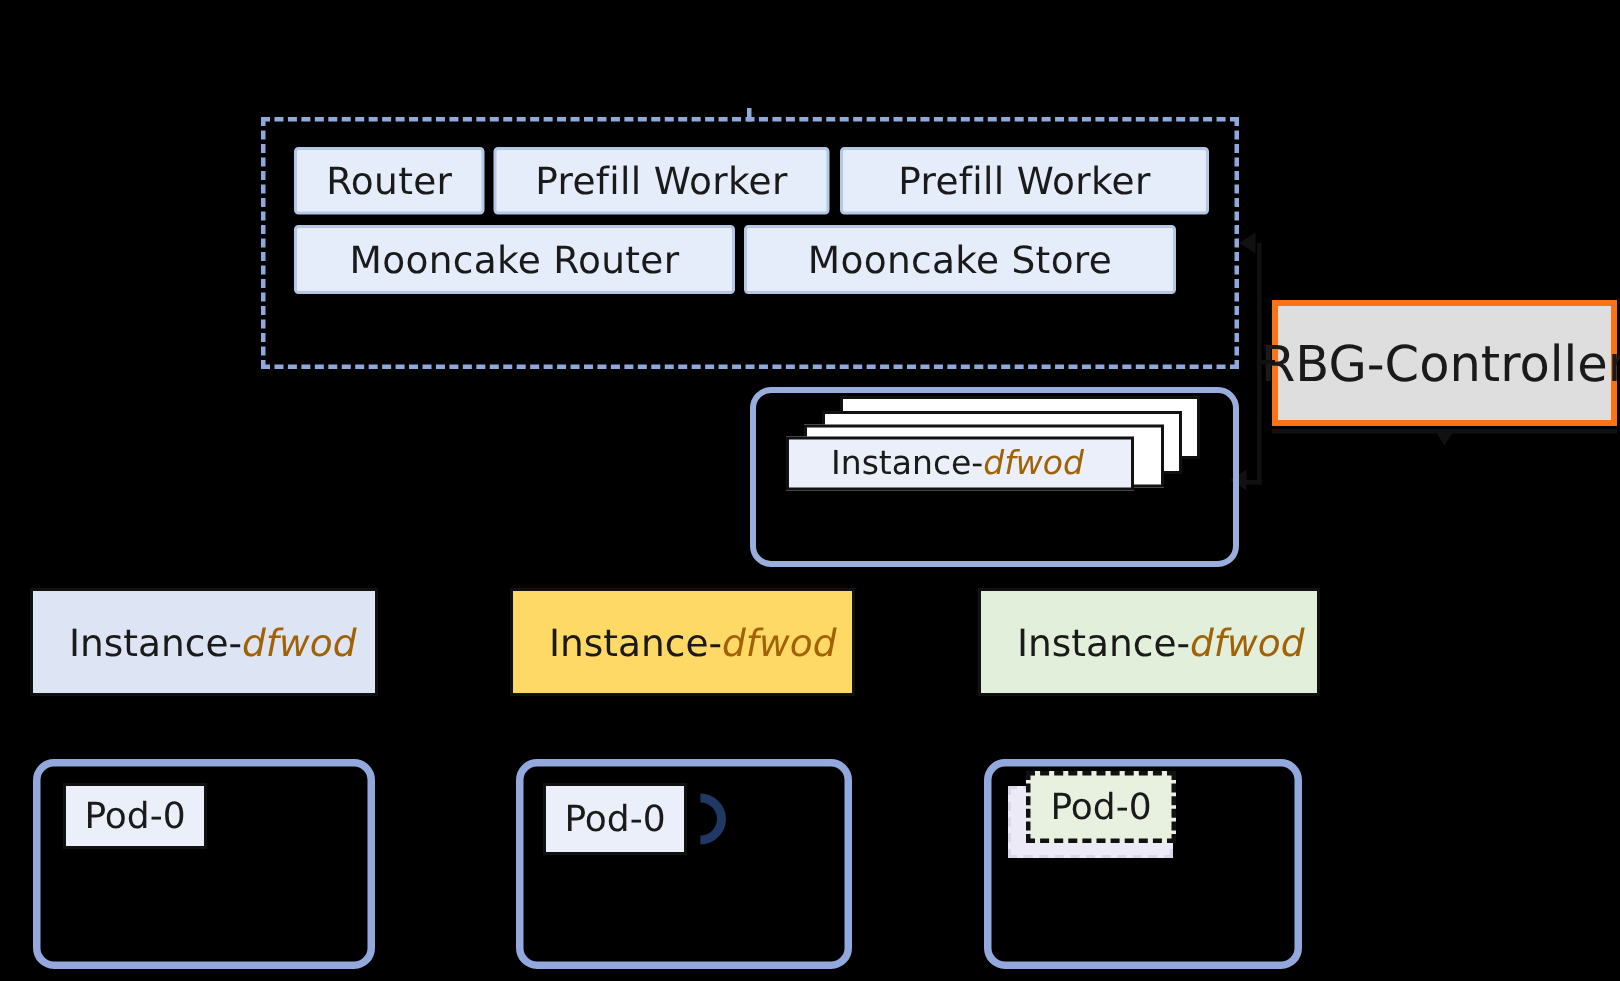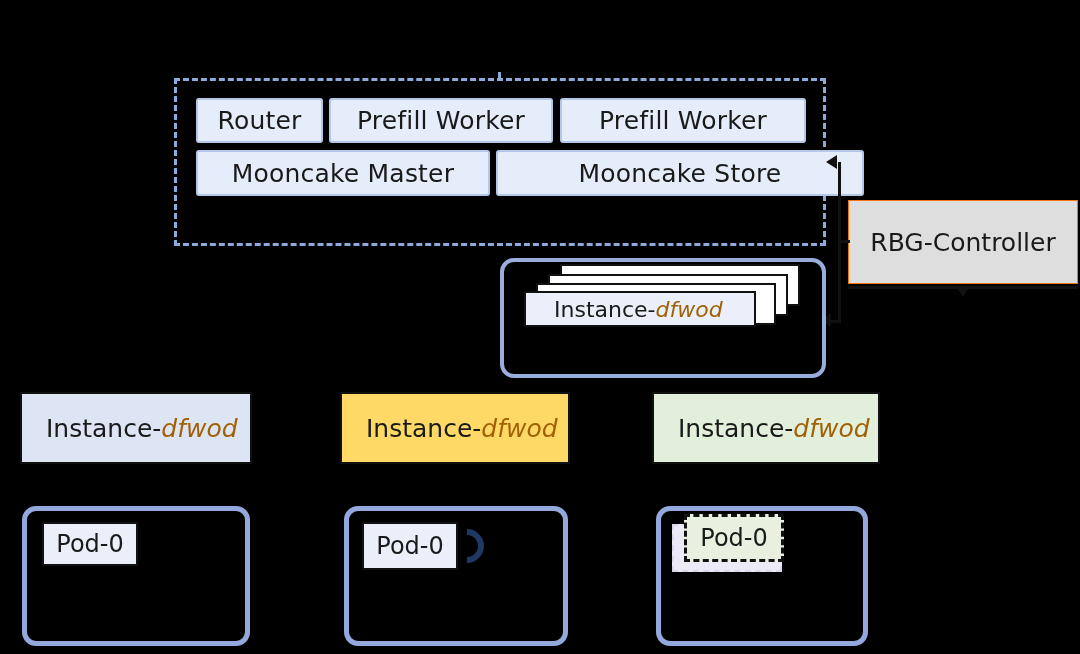--- a/index.html
+++ b/index.html
@@ -94,22 +94,22 @@
   }
 
   .suffix {
     font-style: italic;
     color: #a16207;
   }
 
   
   .ctrl {
     background: #dedede;
-    border: 1px solid #f97316;
-    font-size: 25px;
+    border: 4px solid #f97316;
+    font-size: 33px;
   }
 
   
   .pod-group {
     position: absolute;
     box-sizing: border-box;
     border: 5px solid #93a9dd;
     border-radius: 14px;
     background: transparent;
   }
@@ -185,24 +185,24 @@
 
   <div class="box chip" style="left:329px; top:98px; width:224px; height:45px;">
     <span>Prefill Worker</span>
   </div>
 
   <div class="box chip" style="left:560px; top:98px; width:246px; height:45px;">
     <span>Prefill Worker</span>
   </div>
 
   <div class="box chip" style="left:196px; top:150px; width:294px; height:46px;">
-    <span>Mooncake Master</span>
-  </div>
-
-  <div class="box chip" style="left:496px; top:150px; width:368px; height:46px;">
+    <span>Mooncake Router</span>
+  </div>
+
+  <div class="box chip" style="left:496px; top:150px; width:288px; height:46px;">
     <span>Mooncake Store</span>
   </div>
 
   <div class="tick" style="left:498px; top:72px; width:3px; height:9px;"></div>
 
   <div class="box ctrl" style="left:848px; top:200px; width:230px; height:84px;">
     <span>RBG-Controller</span>
   </div>
 
   <div class="vline" style="left:838px; top:162px; width:3px; height:80px;"></div>

